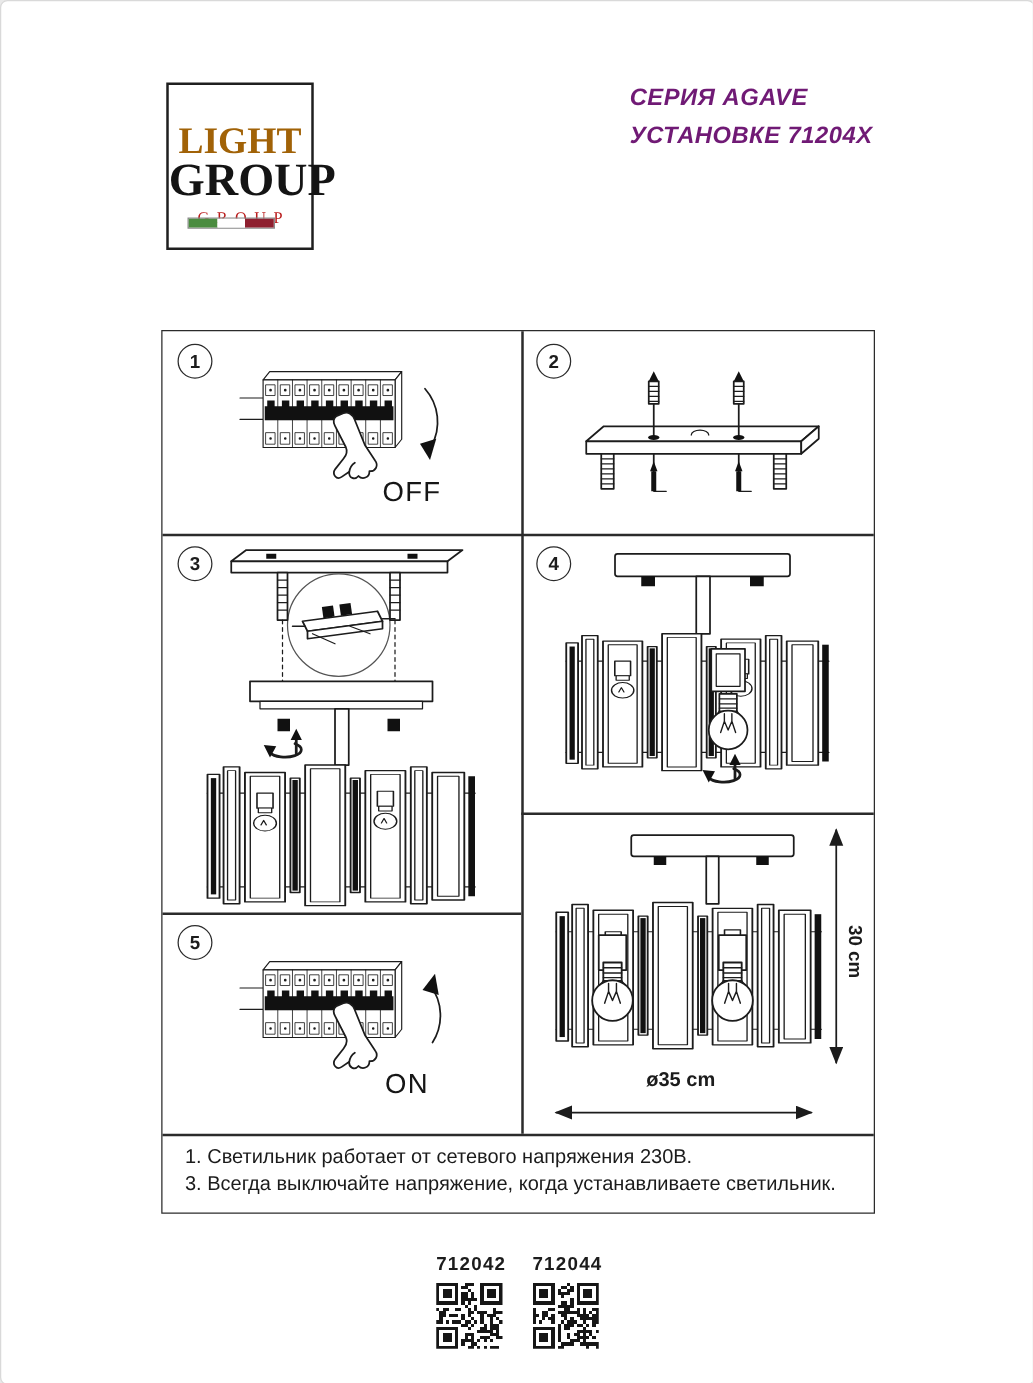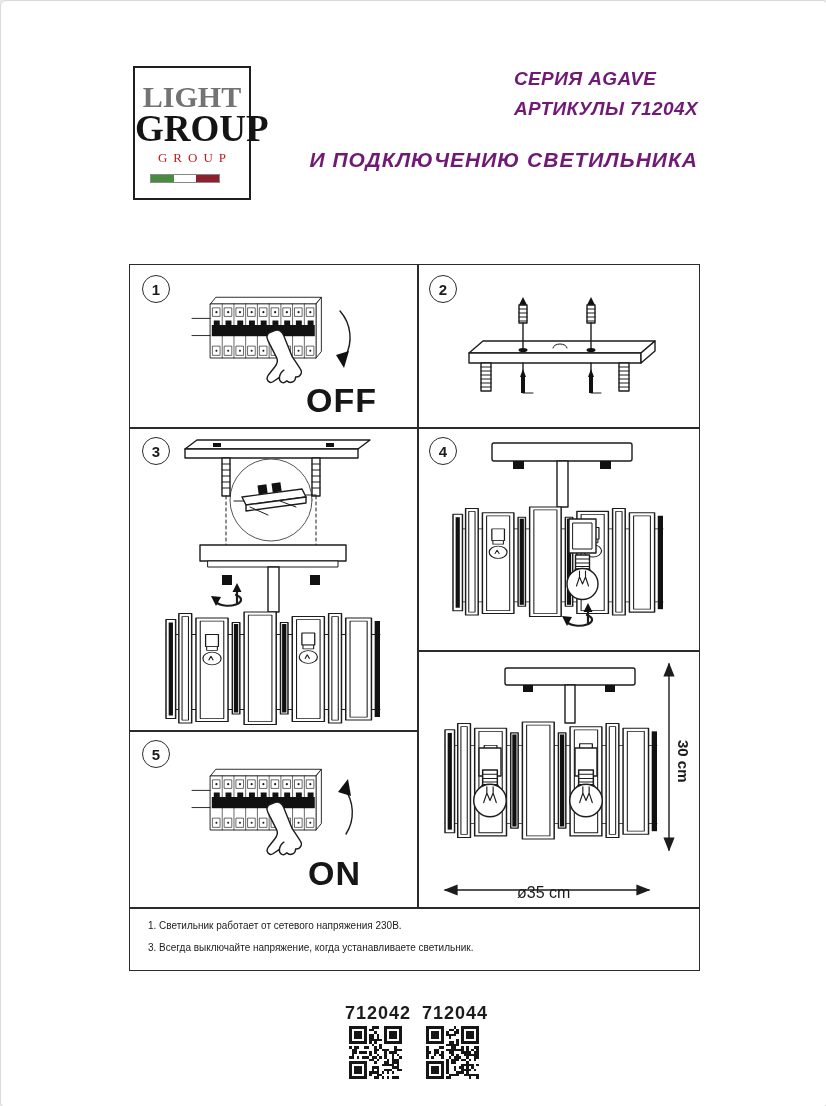--- a/index.html
+++ b/index.html
@@ -4,44 +4,44 @@
 <style>
   html,body{margin:0;padding:0;background:#e9e9e9;}
   .page{
     position:relative;width:826px;height:1106px;background:#ffffff;
     font-family:"Liberation Sans",sans-serif;color:#1c1c1c;overflow:hidden;
     border:1px solid #d9d9d9;border-radius:6px;margin:0 auto;
   }
   .abs{position:absolute;}
   
   .logo-box{left:132px;top:65px;width:114px;height:130px;border:2px solid #1f1f1f;text-align:center;background:#fff;}
-  .logo-light{font-family:"Liberation Serif",serif;font-weight:700;font-size:30px;letter-spacing:0px;line-height:30px;margin-top:14px;color:#737373;}
+  .logo-light{font-family:"Liberation Serif",serif;font-weight:700;font-size:30px;letter-spacing:0px;line-height:30px;margin-top:30px;color:#a16207;}
   .logo-star{font-family:"Liberation Serif",serif;font-weight:700;font-size:37px;line-height:34px;color:#141414;}
   .logo-group{font-family:"Liberation Serif",serif;font-size:13px;letter-spacing:6px;color:#b91c1c;margin-top:4px;text-indent:6px;}
   .flag{left:15px;top:106px;width:68px;height:7px;border:1px solid #8a8a8a;display:flex;}
   .flag div{flex:1;height:100%;}
   
   .hdr{right:129px;font-weight:700;color:#701a75;font-style:italic;}
   .hdr-top{top:63px;font-size:19px;line-height:30px;letter-spacing:.4px;}
   .hdr-main{top:146px;font-size:21px;line-height:26px;letter-spacing:1px;}
   
   .grid{left:128px;top:263px;width:569px;height:705px;border:1.5px solid #2b2b2b;}
   .gline{background:#2b2b2b;position:absolute;}
   .panel{position:absolute;}
   .num{
     position:absolute;left:12px;top:10px;width:26px;height:26px;border:1.6px solid #2b2b2b;
     border-radius:50%;font-size:15px;font-weight:700;display:flex;align-items:center;justify-content:center;background:#fff;
   }
-  .switch-label{position:absolute;font-size:34px;font-weight:700;letter-spacing:1px;color:#161616;}
-  .note-lines{left:18px;top:8px;font-size:10px;line-height:21.5px;color:#1b1b1b;}
+  .switch-label{position:absolute;font-size:22px;font-weight:400;letter-spacing:1px;color:#161616;}
+  .note-lines{left:18px;top:8px;font-size:16px;line-height:21.5px;color:#1b1b1b;}
   
   .dim-v{writing-mode:vertical-rl;text-orientation:sideways;font-size:15px;font-weight:700;}
-  .dim-h{font-size:16px;font-weight:400;margin-top:28px;}
+  .dim-h{font-size:16px;font-weight:700;}
   
-  .qr-label{font-size:18px;font-weight:700;letter-spacing:1px;text-align:right;width:60px;}
+  .qr-label{font-size:15px;font-weight:700;letter-spacing:1px;text-align:right;width:60px;}
   .qr{width:53px;height:53px;}
   .qr svg{width:100%;height:100%;}
   svg{display:block;}
   .ln{fill:none;stroke:#1c1c1c;stroke-width:1.4;stroke-linejoin:round;stroke-linecap:round;}
 </style>
 </head>
 <body>
 
 <svg width="0" height="0" style="position:absolute">
   <defs>
@@ -150,24 +150,23 @@
     <div class="logo-group">GROUP</div>
     <div class="abs flag">
       <div style="background:#4a8c3f"></div>
       <div style="background:#ffffff"></div>
       <div style="background:#8e1f2f"></div>
     </div>
   </div>
 
   <div class="abs hdr hdr-top">
     <div>СЕРИЯ AGAVE</div>
-    <div>АРТИКУЛЫ 71204X</div>
+    <div>УСТАНОВКЕ 71204X</div>
   </div>
   <div class="abs hdr hdr-main">
-    <div>И ПОДКЛЮЧЕНИЮ СВЕТИЛЬНИКА</div>
   </div>
 
   <div class="abs grid">
     <div class="gline" style="top:162px;left:0;width:569px;height:1.5px"></div>
     <div class="gline" style="top:465px;left:0;width:287px;height:1.5px"></div>
     <div class="gline" style="top:385px;left:287px;width:282px;height:1.5px"></div>
     <div class="gline" style="top:642px;left:0;width:569px;height:1.5px"></div>
     <div class="gline" style="left:287px;top:0;width:1.5px;height:642px"></div>
 
     <div class="panel" style="left:0;top:0;width:287px;height:162px">

